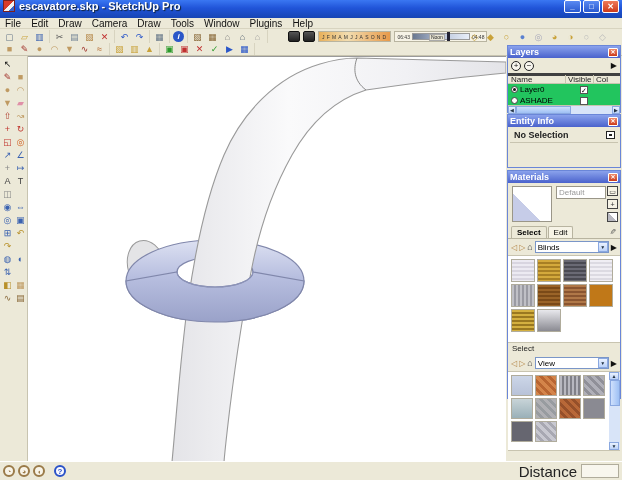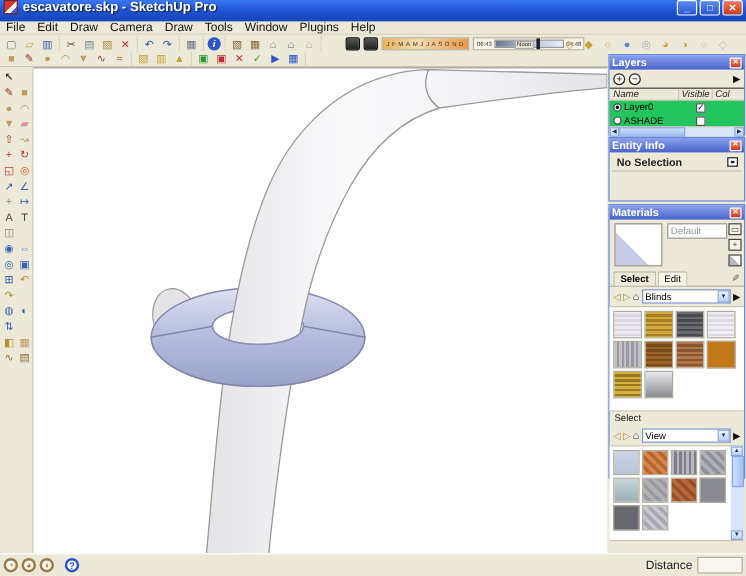--- a/index.html
+++ b/index.html
@@ -60,21 +60,21 @@
     font-weight:bold; display:flex; align-items:center; padding:0 2px; }
   .ptitle .pt { flex:1; }
   .pclose { width:10px; height:9px; background:linear-gradient(180deg,#ee8a6a,#cc3a1a); border:1px solid #fff;
     border-radius:1px; color:#fff; font-size:6px; line-height:7px; text-align:center; font-weight:bold; }
 
   
   #layers { top:45px; height:68px; }
   .lay-tools { height:15px; display:flex; align-items:center; padding:0 3px; gap:3px; }
   .cbtn { width:10px; height:10px; border:1px solid #222; border-radius:50%; font-size:8px; line-height:8px; text-align:center; color:#111; background:#f8f6ee; }
   .lay-arrow { margin-left:auto; font-size:8px; color:#111; }
-  .lay-head { height:11px; display:flex; font-size:8px; color:#222; border-top:1px solid #404040; border-bottom:1px solid #c8c4b0; align-items:center; background:#ece9d8;font-style:italic; }
+  .lay-head { height:11px; display:flex; font-size:8px; color:#222; border-top:3px solid #404040; border-bottom:1px solid #c8c4b0; align-items:center; background:#ece9d8; }
   .lay-head .c1 { width:58px; padding-left:3px; border-right:1px solid #c8c4b0; }
   .lay-head .c2 { width:28px; padding-left:2px; border-right:1px solid #c8c4b0; }
   .lay-head .c3 { flex:1; padding-left:2px; }
   .lay-list { background:#22c55e; height:22px; border-bottom:1px solid #c8c4b0; }
   .lay-row { height:11px; display:flex; align-items:center; font-size:8px; }
   .radio { width:7px; height:7px; border:1px solid #444; border-radius:50%; margin:0 2px 0 3px; position:relative; background:#fff; }
   .radio.on::after { content:""; position:absolute; left:1px; top:1px; width:3px; height:3px; background:#111; border-radius:50%; }
   .lay-name { width:46px; }
   .chk { width:8px; height:8px; border:1px solid #555; background:#fff; font-size:7px; line-height:7px; text-align:center; margin-left:14px; }
   .lay-hscroll { height:8px; display:flex; align-items:center; background:#d8e4f8; }
@@ -121,21 +121,21 @@
   .vfill { flex:1; }
 
   
   .statusbar { position:absolute; left:0; top:461px; width:622px; height:19px; background:#ece9d8;
     border-top:1px solid #fff; display:flex; align-items:center; padding:0 3px; }
   .scircle { width:12px; height:12px; border:2px solid #9a7a48; border-radius:50%; background:#f8f4e8;
     margin-right:3px; font-size:7px; line-height:9px; text-align:center; color:#9a7a48; font-weight:bold; }
   .helpcircle { width:12px; height:12px; border:2px solid #2a52c8; border-radius:50%; background:#f8f8ff;
     margin-left:6px; font-size:8px; line-height:9px; text-align:center; color:#2a52c8; font-weight:bold; }
   .status-fill { flex:1; }
-  .vcb-label { font-size:10px; color:#222; margin-right:4px; }
+  .vcb-label { font-size:15px; color:#222; margin-right:4px; }
   .vcb { width:38px; height:14px; background:#f8f6ee; border:1px solid #b0ac9c; font-size:9px; font-family:"Liberation Sans",sans-serif; }
 </style>
 </head>
 <body>
 
 <div class="titlebar">
   <div class="app-icon"></div>
   <div class="titletext">escavatore.skp - SketchUp Pro</div>
   <div class="winbtns">
     <div class="winbtn">_</div>

